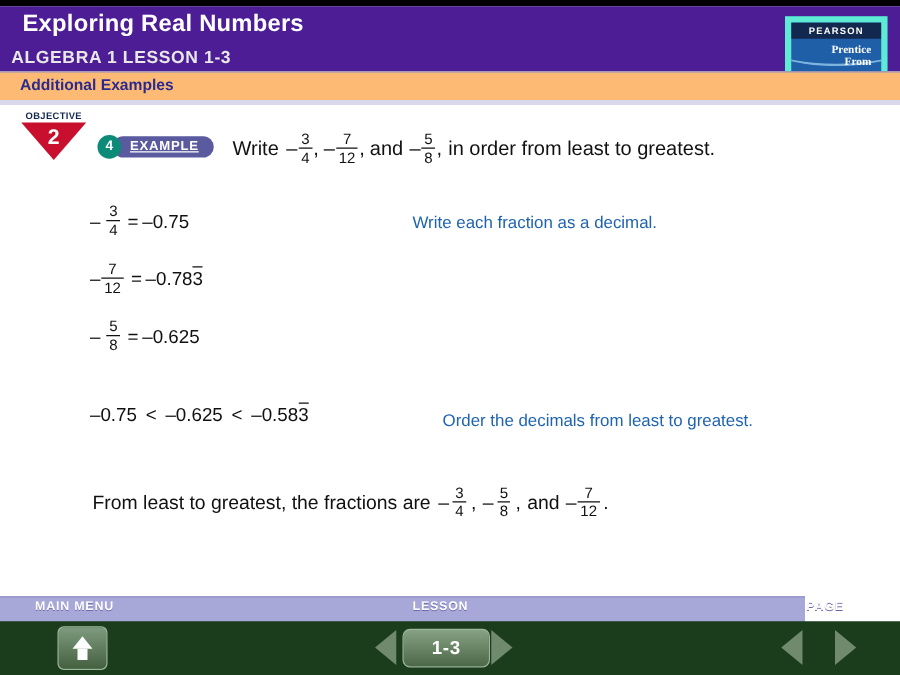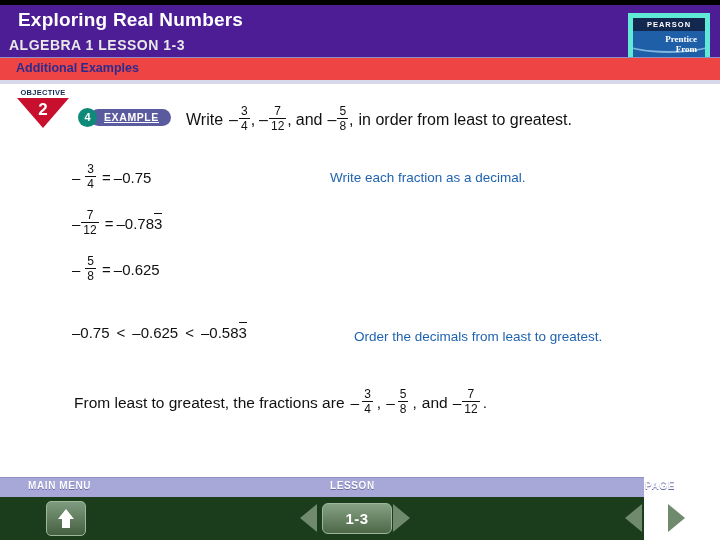--- a/index.html
+++ b/index.html
@@ -84,21 +84,21 @@
     font-family: "Liberation Serif", serif;
     font-size: 9px;
     font-weight: bold;
   }
   .logo-b1 { top: 16px; }
   .logo-b2 { top: 26px; }
 
   
   .band {
     height: 22px;
-    background: #ef4444;
+    background: #fdba74;
     width: 100%;
     border-top: 1px solid #8f8fc4;
     position: relative;
     text-align: right;
   }
   .band-label {
     position: absolute;
     left: 16px;
     top: 3px;
     color: #2b2b8f;
@@ -305,21 +305,21 @@
     text-shadow: 0 1px 0 #6a6aa8;
   }
   .fb-main { left: 28px; }
   .fb-lesson { left: 330px; }
   .fb-page { left: 645px; }
 
   .footer-bar {
     position: absolute;
     left: 0;
     top: 497px;
-    width: 644px;
+    width: 720px;
     height: 43px;
     background: #1b3d1c;
   }
 
   .home-btn {
     position: absolute;
     left: 46px;
     top: 4px;
     width: 38px;
     height: 33px;

